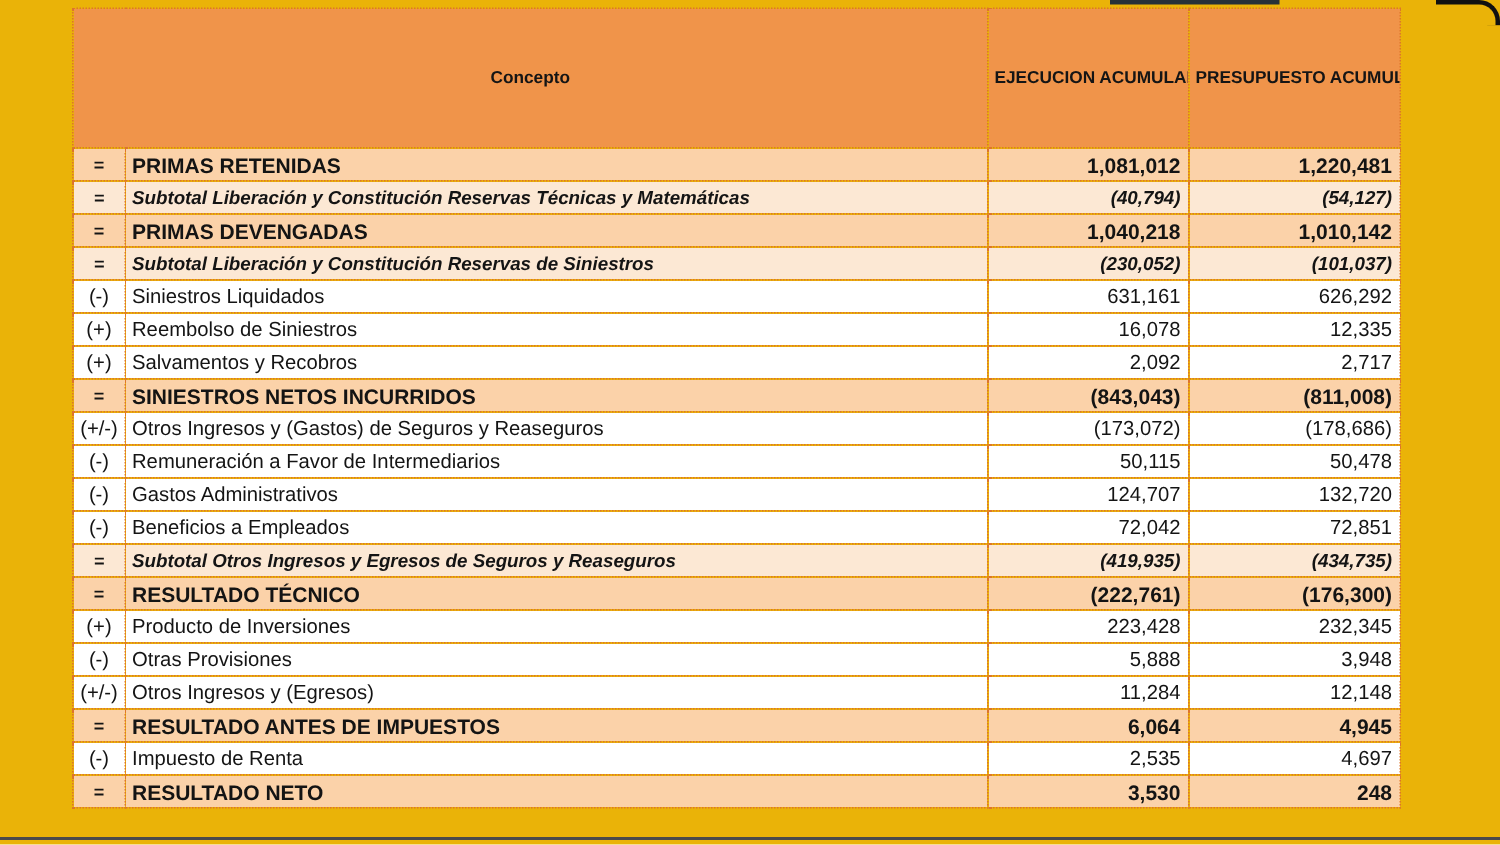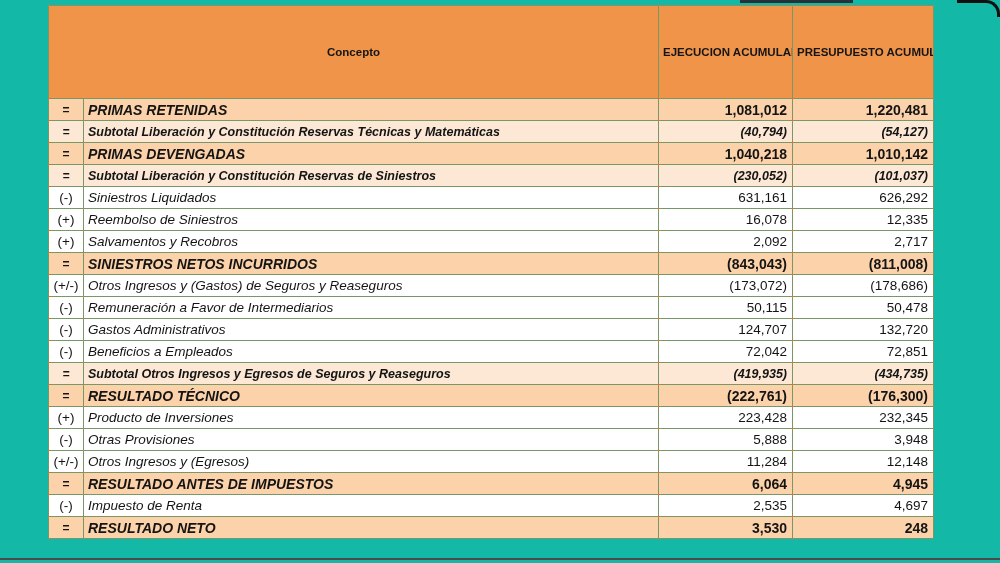--- a/index.html
+++ b/index.html
@@ -1,19 +1,19 @@
 <!DOCTYPE html>
 <html style="--c-header: #F0944A; --c-total: #FBD2A9; --c-subtotal: #FCE8D4; --c-border: #DD752B; --c-text: #141414;"><head>
 <meta charset="utf-8">
 <style>
   * { margin:0; padding:0; box-sizing:border-box; }
   html,body { background:#fff; }
   body { font-family:"Liberation Sans", sans-serif; color:var(--c-text,#141414); }
   #screen {
-    position:relative; width:1000px; height:563px; background:#14b8a6; overflow:hidden;
+    position:relative; width:1000px; height:563px; background:#eab308; overflow:hidden;
   }
 
   
   .frame-top-segment {
     position:absolute; left:740px; top:0; width:113px; height:3px; background:#263238;
   }
   .frame-corner {
     position:absolute; left:957px; top:0; width:43px; height:17px;
     border-top:3px solid #111; border-right:3px solid #111; border-top-right-radius:14px;
   }
@@ -33,21 +33,21 @@
   thead th {
     background:var(--c-header,#F0944A);
     border:1px dotted #ffffff;
     border-bottom:1px dotted var(--c-border,#DD752B);
     height:93px; font-size:11.5px; font-weight:bold; text-align:center;
     line-height:1.45; white-space:normal; padding:2px 4px; color:#151515;
   }
   
   tbody td { height:22px; }
   td.op    { text-align:center; font-size:11.5px; padding:0 1px; }
-  td.label { text-align:left;  padding-left:4px;font-style:italic; }
+  td.label { text-align:left;  padding-left:4px; }
   td.num   { text-align:right; padding-right:5px;margin-left:32px; }
 
   tr.row-normal td { background:#ffffff; font-size:13.5px; font-weight:normal; }
   tr.row-total td {
     background:var(--c-total,#FBD2A9); font-size:14px; font-weight:bold;
   }
   tr.row-subtotal td {
     background:var(--c-subtotal,#FCE8D4); font-size:12.5px; font-weight:bold; font-style:italic;
   }
   tr.row-total td.op, tr.row-subtotal td.op { font-size:12px; }

